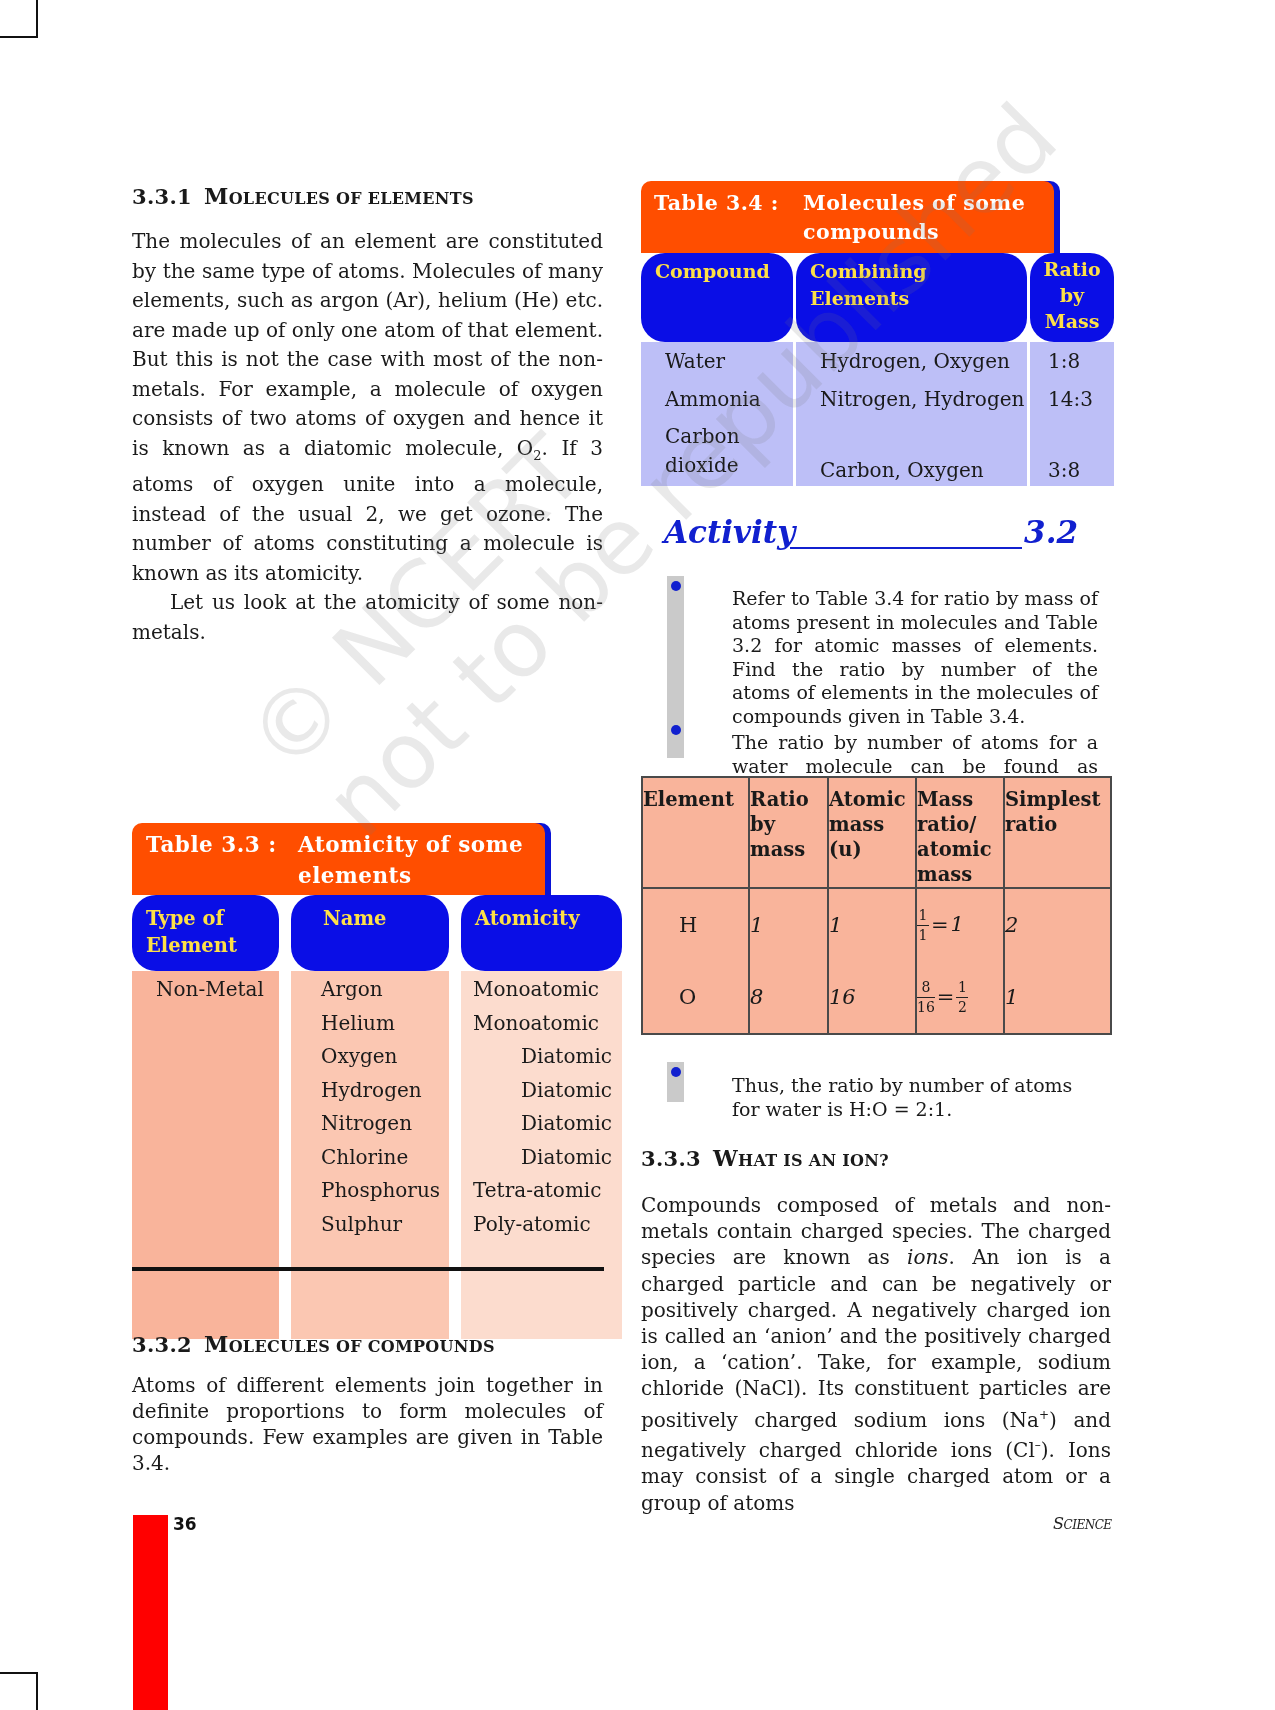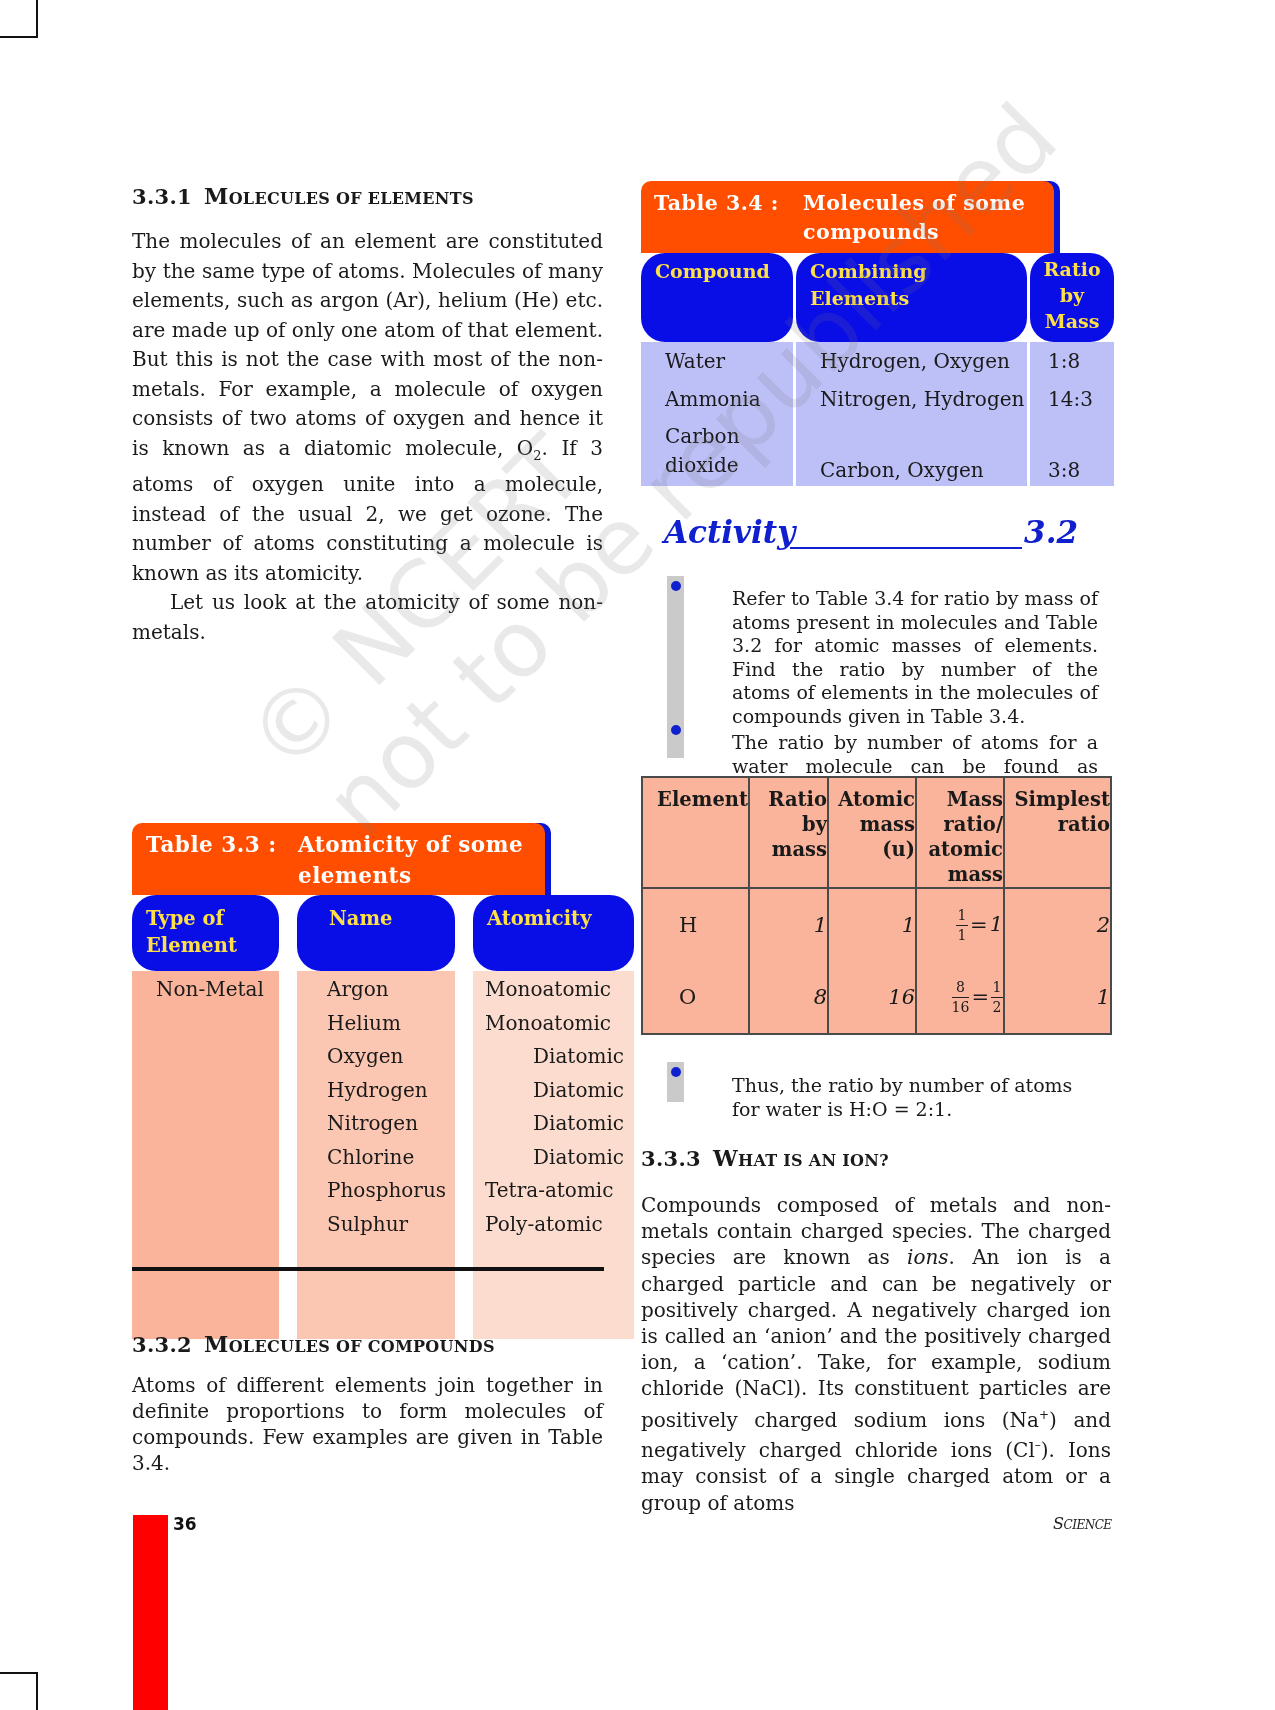--- a/index.html
+++ b/index.html
@@ -40,33 +40,33 @@
   
   .activity-head { position: absolute; left: 664px; top: 514px; width: 414px; font-family: "DejaVu Serif", serif; font-style: italic; font-weight: bold; color: #1120cf; font-size: 31px; }
   .activity-head .rule { position: absolute; left: 126px; top: 33px; width: 232px; border-bottom: 2px solid #1120cf; }
   .activity-head .num { position: absolute; right: 0; top: 0; }
   .act-bar { position: absolute; left: 667px; width: 17px; background: #cacaca; }
   .bullet-dot { position: absolute; width: 10px; height: 10px; border-radius: 50%; background: #1120cf; }
   .act-text { position: absolute; left: 716px; width: 366px; font-size: 19px; line-height: 23.5px; text-align: justify; margin: 16px; }
 
   
   .wtable { position: absolute; left: 641px; top: 776px; border-collapse: collapse; background: #f9b49b; font-family: "DejaVu Serif", serif; }
-  .wtable th, .wtable td { border: 2px solid #4a4a4a; text-align: right; padding: 0; }
+  .wtable th, .wtable td { border: 2px solid #4a4a4a; text-align: left; padding: 0; }
   .wtable th { font-weight: bold; font-size: 19.5px; line-height: 25px; vertical-align: top; padding-top: 9px; height: 109px; box-sizing: border-box; }
   .wtable td { font-size: 21px; height: 72px; font-style: italic; }
   .wtable td.el { font-style: normal; text-align: left; padding-left: 36px; }
   .frac { display: inline-flex; flex-direction: column; align-items: center; vertical-align: middle; font-style: normal; font-size: 14px; line-height: 15px; }
   .frac .bar { width: 100%; min-width: 12px; border-top: 1.5px solid #222; margin: 2px 0; }
   .eq { display: inline-block; vertical-align: middle; margin: 0 2px; font-style: normal; }
 
   
   .t33 { position: absolute; left: 132px; top: 823px; width: 472px; }
   .t33 .tab-title { width: 413px; height: 72px; font-size: 21.5px; padding: 6px 0 0 14px; box-sizing: border-box; line-height: 31px; letter-spacing: 0.5px; }
   .t33 .tab-title .lbl { width: 152px; }
-  .t33-grid { display: grid; grid-template-columns: 147px 158px 161px; column-gap: 18px; }
+  .t33-grid { display: grid; grid-template-columns: 147px 158px 161px; column-gap: 12px; }
   .t33 .hcell { height: 76px; font-size: 19.5px; padding: 10px 14px; }
   .t33 .hcell.center { padding-left: 32px; }
   .t33 .bcell { height: 368px; padding-top: 2px; font-size: 20px; }
   .t33 .c1 { background: #f9b49b; }
   .t33 .c2 { background: #fbc7b2; }
   .t33 .c3 { background: #fcdcce; }
   .t33 .bcell .row { height: 33.5px; line-height: 33.5px; white-space: nowrap; }
   .t33 .c2 .row { padding-left: 6px; }
   .t33 .c3 .row.right { text-align: right; padding-right: 0; }
   .t33-rule { position: absolute; left: 132px; top: 1267px; width: 472px; height: 4px; background: #111; }

